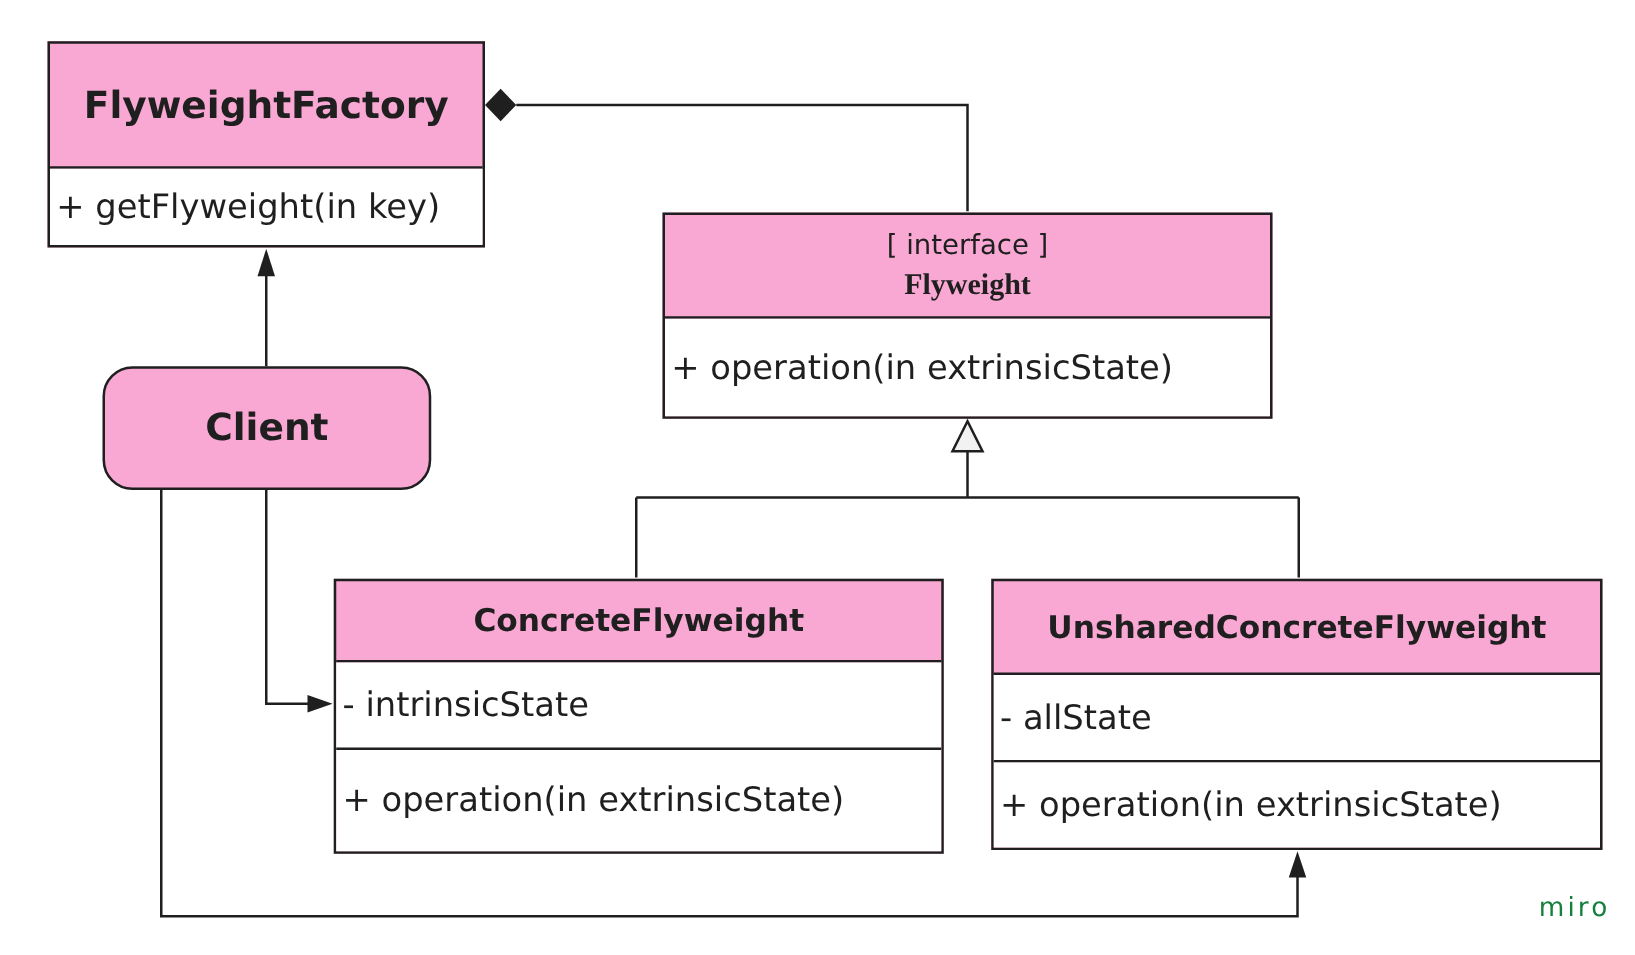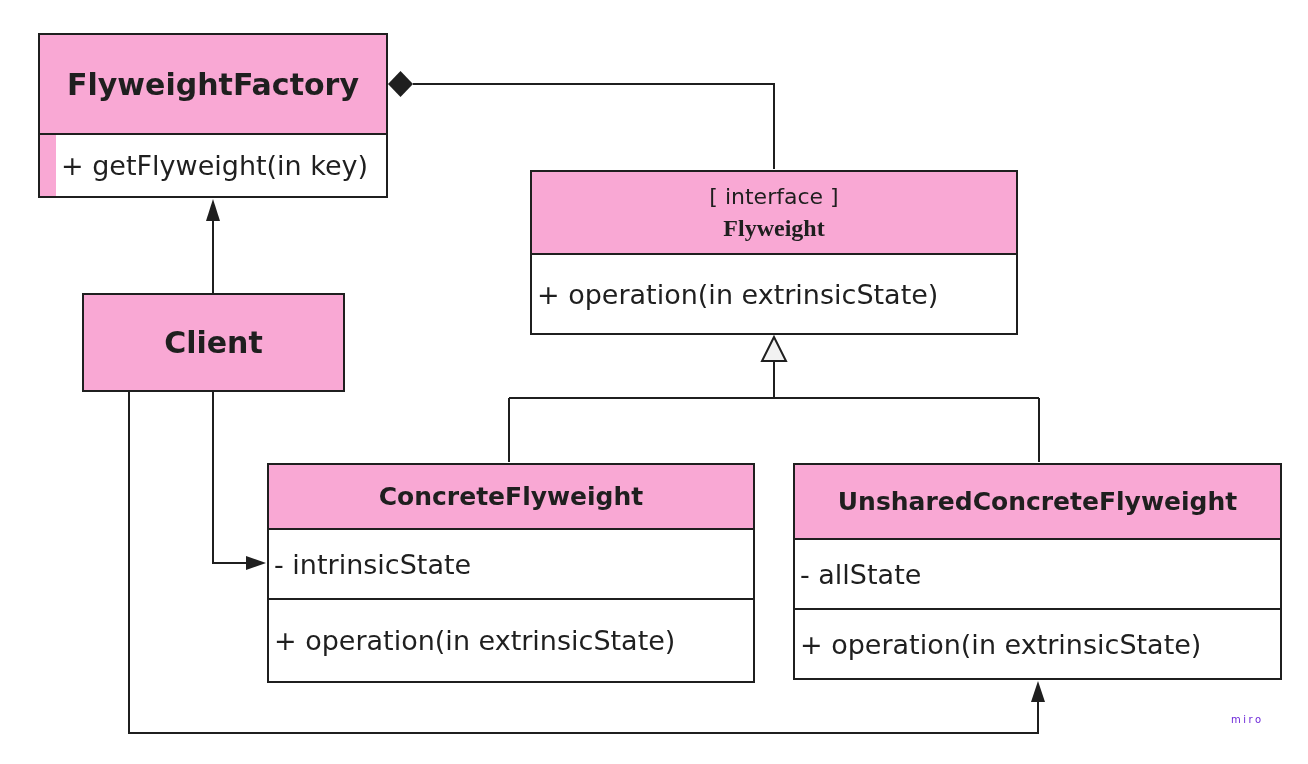--- a/index.html
+++ b/index.html
@@ -35,22 +35,22 @@
     display:flex;align-items:center;
     box-sizing:border-box;
     padding-left:5px;
     font-size:27px;
     background:#ffffff;
   }
   .uml-row.divided{border-bottom:2px solid #1f1f1f;}
   #connector-svg{position:absolute;left:0;top:0;width:1308px;height:764px;}
   #watermark{
     position:absolute;left:1231px;top:714px;
-    font-size:10px;letter-spacing:2.5px;
-    color:#6d28d9;
+    font-size:21px;letter-spacing:2.5px;
+    color:#15803d;
     user-select:none;
   }
 </style>
 </head>
 <body>
 
 <div id="canvas">
 
   <svg id="connector-svg" viewBox="0 0 1308 764" xmlns="http://www.w3.org/2000/svg">
 
@@ -80,36 +80,36 @@
     <g stroke="#1f1f1f" stroke-width="2" fill="none">
       <path d="M 129 392 V 733 H 1038 V 701"></path>
       <polygon points="1038,681 1031,702 1045,702" fill="#1f1f1f" stroke="none"></polygon>
     </g>
   </svg>
 
   <div class="uml-box" style="left:38px;top:33px;width:350px;height:165px;">
     <div class="uml-title divided big-title" style="height:100px;">
       <span>FlyweightFactory</span>
     </div>
-    <div class="uml-row" style="flex:1;margin-left:16px;">
+    <div class="uml-row" style="flex:1;">
       <span>+ getFlyweight(in key)</span>
     </div>
   </div>
 
   <div class="uml-box" style="left:530px;top:170px;width:488px;height:165px;">
     <div class="uml-title divided" style="height:83px;">
       <span class="stereotype">[ interface ]</span>
       <span class="iface-name">Flyweight</span>
     </div>
     <div class="uml-row" style="flex:1;">
       <span>+ operation(in extrinsicState)</span>
     </div>
   </div>
 
-  <div class="uml-box" style="left:82px;top:293px;width:263px;height:99px;">
+  <div class="uml-box" style="left:82px;top:293px;width:263px;height:99px;border-radius:24px;">
     <div class="uml-title big-title" style="flex:1;">
       <span>Client</span>
     </div>
   </div>
 
   <div class="uml-box" style="left:267px;top:463px;width:488px;height:220px;">
     <div class="uml-title divided mid-title" style="height:65px;">
       <span>ConcreteFlyweight</span>
     </div>
     <div class="uml-row divided" style="height:70px;">

